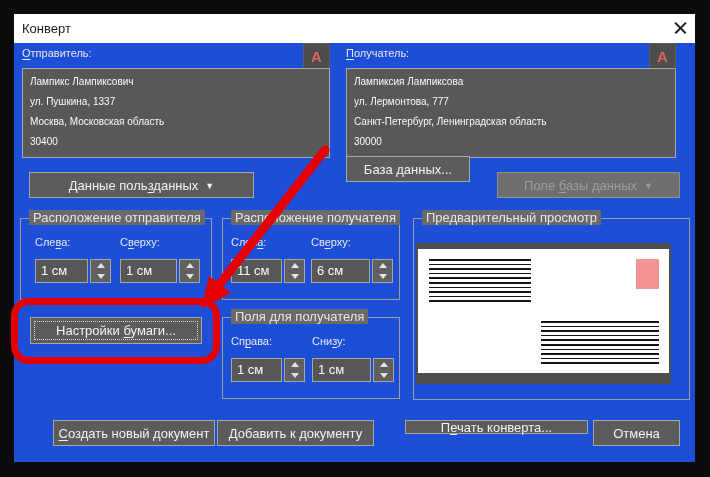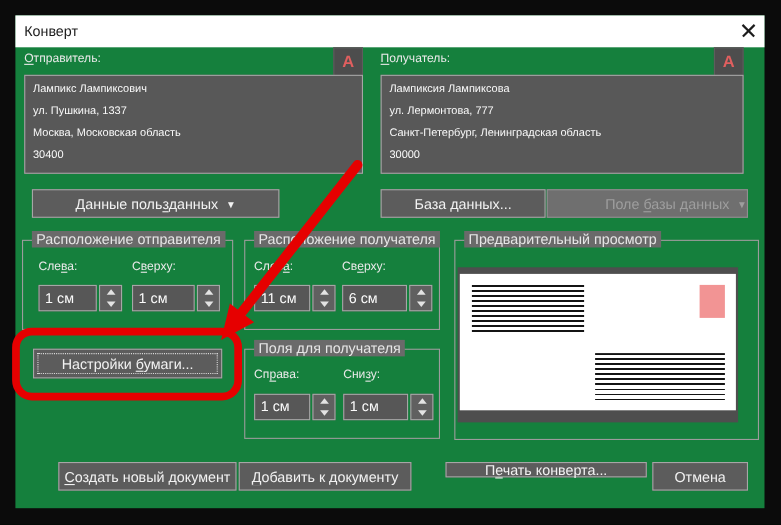--- a/index.html
+++ b/index.html
@@ -1,21 +1,21 @@
 <!DOCTYPE html>
 <html><head>
 <meta charset="utf-8">
 <style>
   * { margin:0; padding:0; box-sizing:border-box; }
   html,body { background:#000; }
   body { font-family:"Liberation Sans", sans-serif; }
   #stage { position:relative; width:710px; height:477px; background:#0b0b0b; overflow:hidden; }
 
   
-  .dialog { position:absolute; left:14px; top:14px; width:681px; height:448px; background:#15803d; }
+  .dialog { position:absolute; left:14px; top:14px; width:681px; height:448px; background:#1d4ed8; }
   .titlebar { position:absolute; left:0; top:0; width:100%; height:29px; background:#ffffff;
               display:flex; align-items:center; padding-left:8px; }
   .title { font-size:13px; color:#1c1c1c; }
   .close-btn { margin-left:auto; width:30px; height:29px; position:relative; cursor:pointer; }
   .close-btn span.bar { position:absolute; left:8px; top:13px; width:15px; height:1.5px; background:#1c1c1c; }
   .close-btn span.b1 { transform:rotate(45deg); }
   .close-btn span.b2 { transform:rotate(-45deg); }
 
   .lbl { position:absolute; font-size:11px; color:#e9e9e9; white-space:nowrap; }
   u { text-decoration:underline; text-underline-offset:2px; }
@@ -91,24 +91,24 @@
       </div>
     <div class="addr-box" style="left:332px; top:54px; width:330px; height:90px;">Лампиксия Лампиксова
 ул. Лермонтова, 777
 Санкт-Петербург, Ленинградская область
 30000</div>
 
     <div class="btn" style="left:15px; top:158px; width:225px; height:26px;">
       <span><span>Данные поль</span><u>з</u><span>данных</span></span>
       <span class="dd">▼</span>
     </div>
-    <div class="btn" style="left:332px; top:158px; width:150px; height:26px;">
+    <div class="btn" style="left:332px; top:142px; width:124px; height:26px;">
       <span><span>База </span><u>д</u><span>анных...</span></span>
     </div>
-    <div class="btn disabled" style="left:483px; top:158px; width:183px; height:26px;justify-content:flex-end;">
+    <div class="btn disabled" style="left:483px; top:158px; width:183px; height:26px;">
       <span><span>Поле </span><u>б</u><span>азы данных</span></span>
       <span class="dd">▼</span>
     </div>
 
     <div class="group" style="left:6px; top:204px; width:192px; height:82px;">
       <span class="legend">Расположение отправителя</span>
       <div class="lbl" style="left:14px; top:17px;"><span>Сле</span><u>в</u><span>а:</span></div>
       <div class="spin" style="left:14px; top:40px; width:76px;">
         <div class="val">1 см</div>
         <div class="btns">

